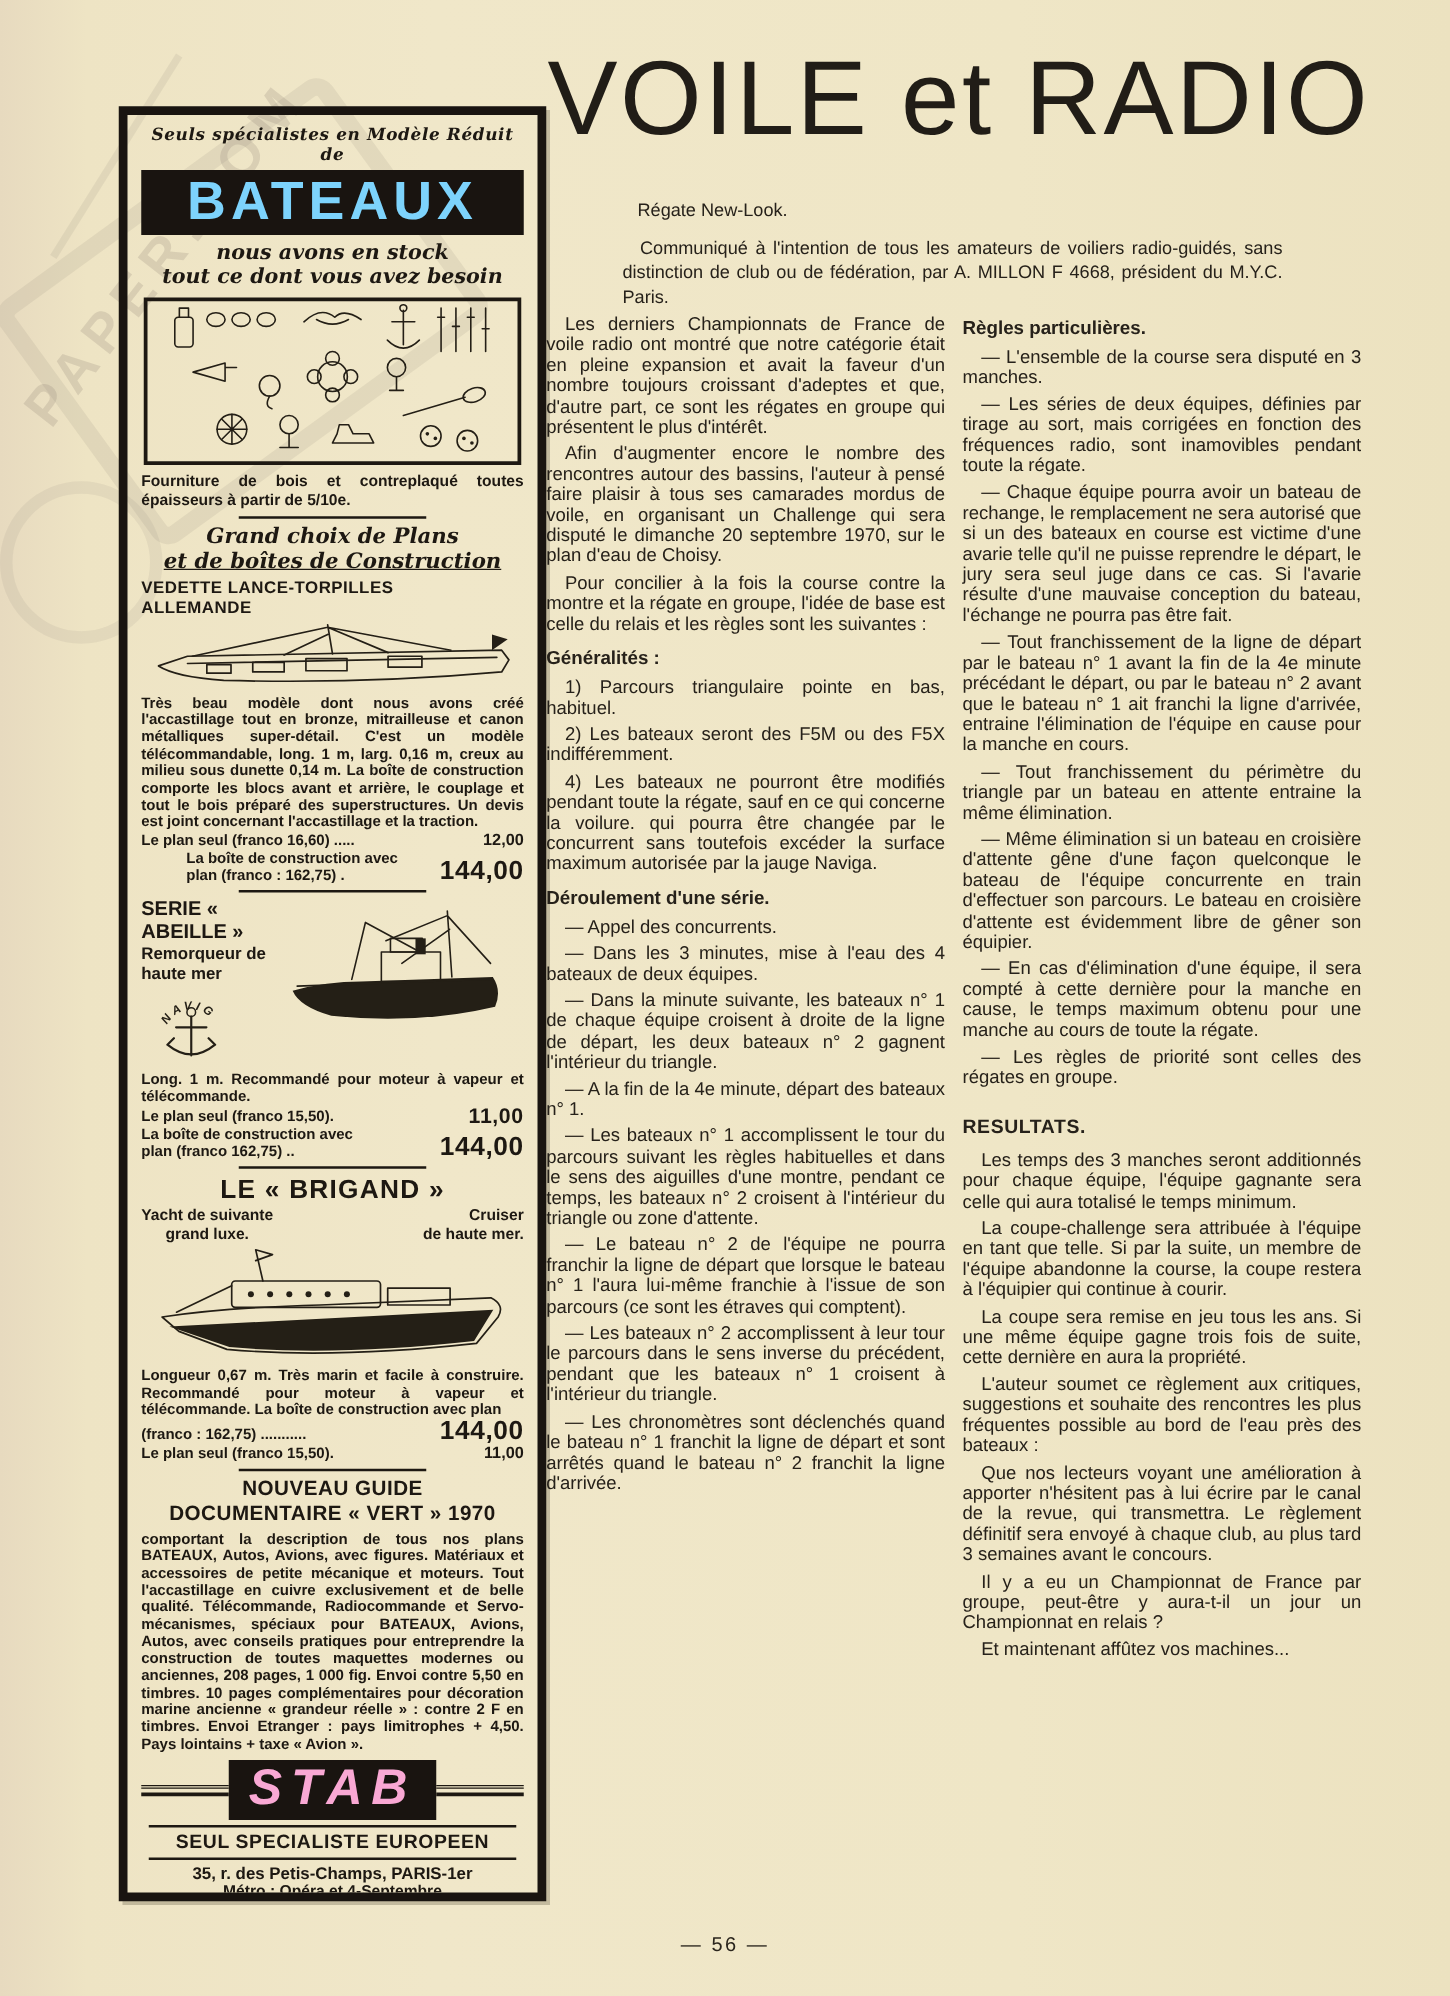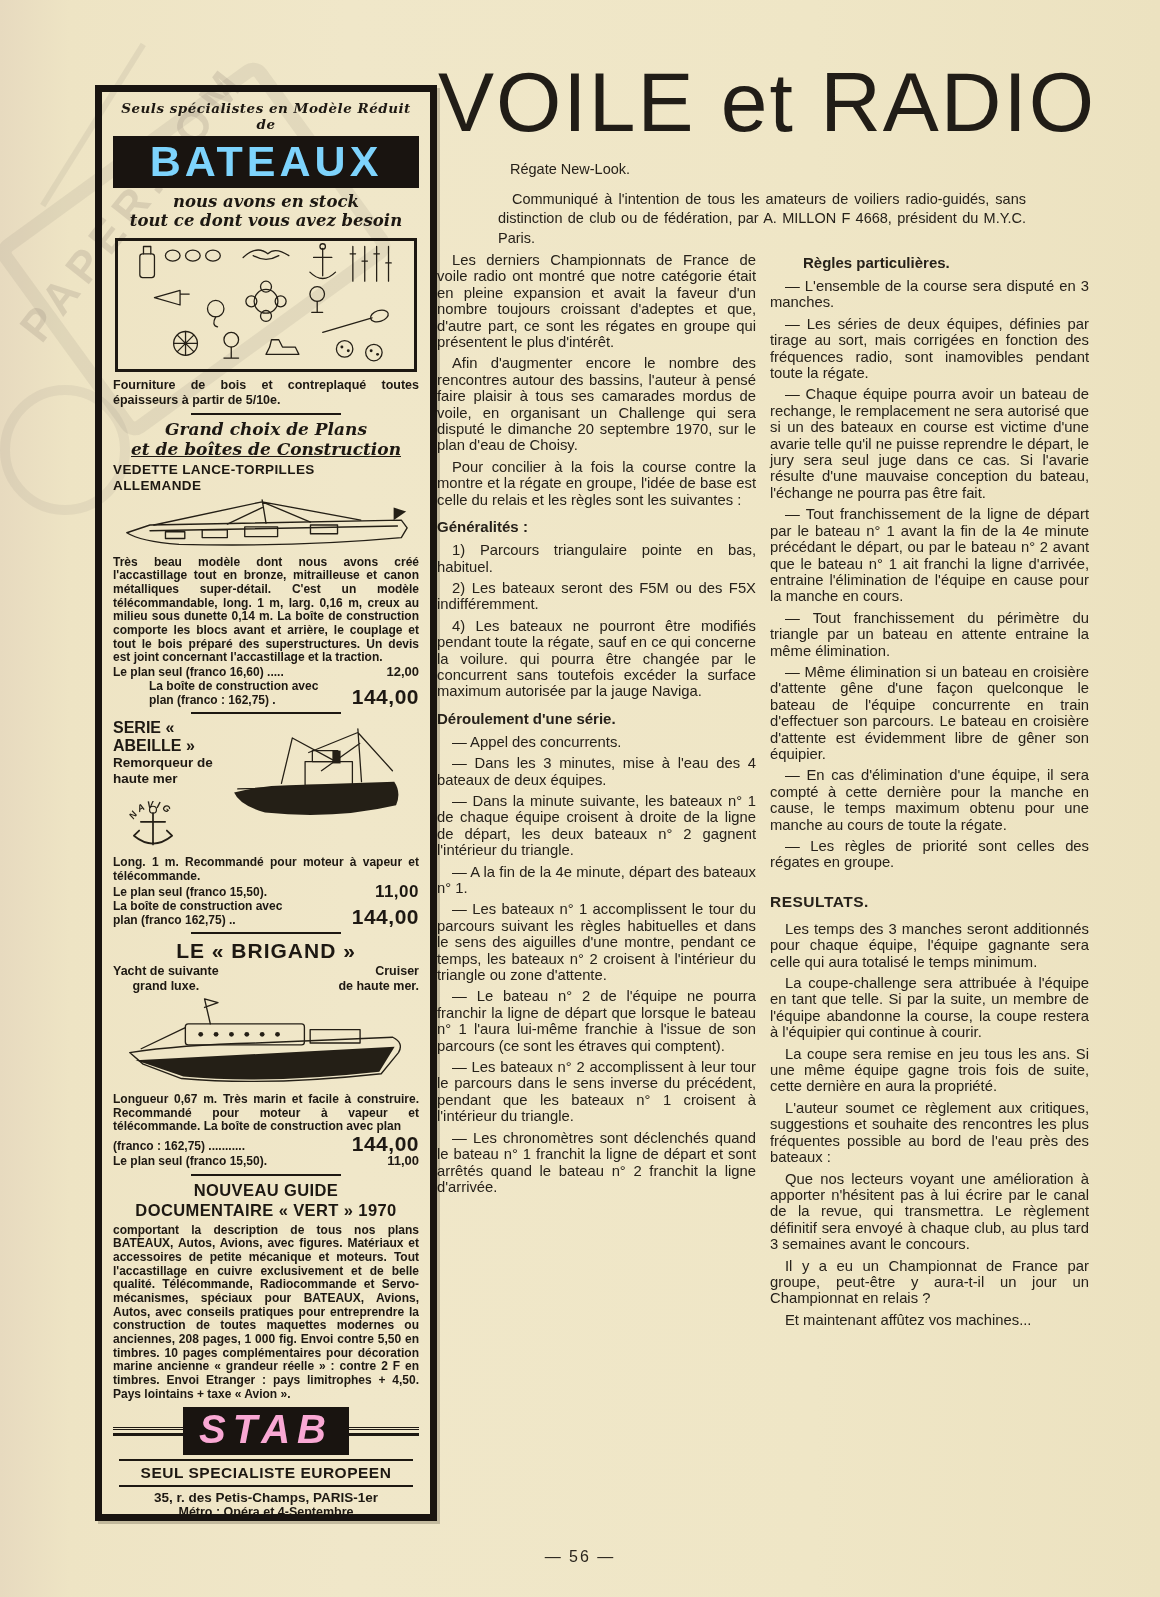--- a/index.html
+++ b/index.html
@@ -43,21 +43,21 @@
   .brigand-subs{display:flex;justify-content:space-between;font-weight:bold;font-size:12.5px;line-height:1.15;color:#1d1812;}
   .brigand-subs .r{text-align:right;}
   .guide-title{font-weight:bold;font-size:16.5px;line-height:1.2;text-align:center;letter-spacing:.4px;color:#1d1812;}
   .stab-row{display:flex;align-items:center;margin:6px 0 4px;}
   .stab-line{flex:1;border-top:3px double #1d1812;border-bottom:3px solid #1d1812;height:3px;}
   .stab-logo{background:#191410;color:#f9a8d4;font-weight:900;font-style:italic;font-size:40px;letter-spacing:7px;padding:2px 16px 6px;line-height:1;}
   .stab-europeen{font-weight:900;font-size:15.5px;text-align:center;letter-spacing:.5px;border-top:2px solid #1d1812;border-bottom:2px solid #1d1812;padding:3px 0;margin:2px 6px;color:#1d1812;}
   .stab-addr1{font-weight:bold;font-size:13.5px;text-align:center;margin-top:3px;color:#1d1812;}
   .stab-addr2{font-weight:bold;font-size:12.5px;text-align:center;color:#1d1812;}
   
-  .art-title{position:absolute;left:438px;top:60px;width:652px;text-align:center;font-size:84px;font-weight:400;letter-spacing:2px;color:#211d17;line-height:1;white-space:nowrap;}
+  .art-title{position:absolute;left:438px;top:36px;width:652px;text-align:center;font-size:84px;font-weight:400;letter-spacing:2px;color:#211d17;line-height:1;white-space:nowrap;}
   .intro{position:absolute;left:498px;top:160px;width:528px;font-size:14.5px;line-height:1.35;color:#26211a;}
   .intro .kick{margin:0 0 10px 12px;}
   .intro .comm{text-indent:14px;text-align:justify;}
   .cols{position:absolute;left:437px;top:252px;width:652px;height:1296px;display:flex;gap:14px;overflow:hidden;}
   .col{width:319px;}
   .para{margin:0 0 5px;font-size:14.8px;line-height:16.4px;text-align:justify;text-indent:15px;hyphens:auto;}
   .h-bold{font-weight:bold;font-size:15px;margin:10px 0 7px;}
   .h-caps{font-weight:bold;font-size:15.5px;letter-spacing:.5px;margin:22px 0 10px;}
   .pagenum{position:absolute;left:0;top:1548px;width:1160px;text-align:center;font-size:16px;color:#2a251d;letter-spacing:2px;}
   svg .ln{fill:none;stroke:#241f16;stroke-width:2;stroke-linecap:round;stroke-linejoin:round;}
@@ -262,21 +262,21 @@
       <p class="para">— Dans les 3 minutes, mise à l'eau des 4 bateaux de deux équipes.</p>
       <p class="para">— Dans la minute suivante, les bateaux n° 1 de chaque équipe croisent à droite de la ligne de départ, les deux bateaux n° 2 gagnent l'intérieur du triangle.</p>
       <p class="para">— A la fin de la 4e minute, départ des bateaux n° 1.</p>
       <p class="para">— Les bateaux n° 1 accomplissent le tour du parcours suivant les règles habituelles et dans le sens des aiguilles d'une montre, pendant ce temps, les bateaux n° 2 croisent à l'intérieur du triangle ou zone d'attente.</p>
       <p class="para">— Le bateau n° 2 de l'équipe ne pourra franchir la ligne de départ que lorsque le bateau n° 1 l'aura lui-même franchie à l'issue de son parcours (ce sont les étraves qui comptent).</p>
       <p class="para">— Les bateaux n° 2 accomplissent à leur tour le parcours dans le sens inverse du précédent, pendant que les bateaux n° 1 croisent à l'intérieur du triangle.</p>
       <p class="para">— Les chronomètres sont déclenchés quand le bateau n° 1 franchit la ligne de départ et sont arrêtés quand le bateau n° 2 franchit la ligne d'arrivée.</p>
     </div>
 
     <div class="col">
-      <div class="h-bold" style="margin-top:2px;margin-left:33px;">Règles particulières.</div>
+      <div class="h-bold" style="margin-top:2px;">Règles particulières.</div>
       <p class="para">— L'ensemble de la course sera disputé en 3 manches.</p>
       <p class="para">— Les séries de deux équipes, définies par tirage au sort, mais corrigées en fonction des fréquences radio, sont inamovibles pendant toute la régate.</p>
       <p class="para">— Chaque équipe pourra avoir un bateau de rechange, le remplacement ne sera autorisé que si un des bateaux en course est victime d'une avarie telle qu'il ne puisse reprendre le départ, le jury sera seul juge dans ce cas. Si l'avarie résulte d'une mauvaise conception du bateau, l'échange ne pourra pas être fait.</p>
       <p class="para">— Tout franchissement de la ligne de départ par le bateau n° 1 avant la fin de la 4e minute précédant le départ, ou par le bateau n° 2 avant que le bateau n° 1 ait franchi la ligne d'arrivée, entraine l'élimination de l'équipe en cause pour la manche en cours.</p>
       <p class="para">— Tout franchissement du périmètre du triangle par un bateau en attente entraine la même élimination.</p>
       <p class="para">— Même élimination si un bateau en croisière d'attente gêne d'une façon quelconque le bateau de l'équipe concurrente en train d'effectuer son parcours. Le bateau en croisière d'attente est évidemment libre de gêner son équipier.</p>
       <p class="para">— En cas d'élimination d'une équipe, il sera compté à cette dernière pour la manche en cause, le temps maximum obtenu pour une manche au cours de toute la régate.</p>
       <p class="para">— Les règles de priorité sont celles des régates en groupe.</p>
 
       <div class="h-caps">RESULTATS.</div>

